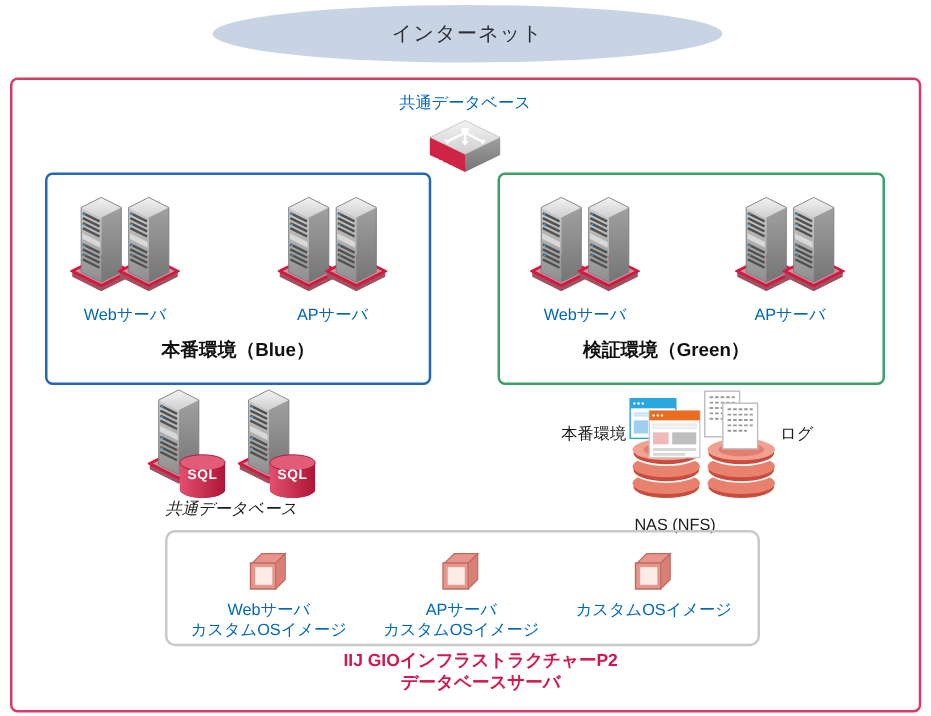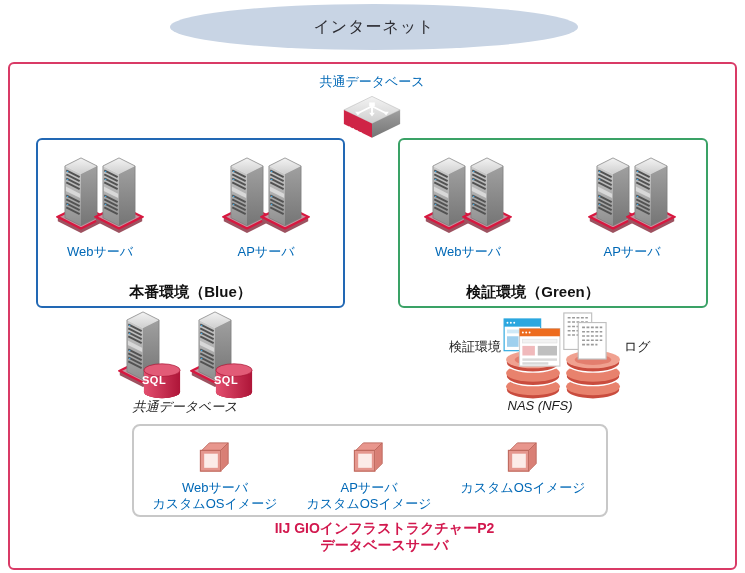--- a/index.html
+++ b/index.html
@@ -7,33 +7,33 @@
         font-family:"Liberation Sans",sans-serif;overflow:hidden;}
   .abs{position:absolute;}
   .cloud{background:#c8d4e4;border-radius:50%;display:flex;align-items:center;
          justify-content:center;font-size:16px;color:#2d2d33;letter-spacing:1px;}
   .outer-box{border:2px solid #d93a66;border-radius:6px;}
   .env-box{border:2px solid;border-radius:6px;background:transparent;}
   .env-blue{border-color:#2268b4;}
   .env-green{border-color:#3aa266;}
   .lbl-blue{color:#0068b6;font-size:13px;text-align:center;white-space:nowrap;}
   .lbl-dark{color:#1c1c1c;font-size:13px;text-align:center;white-space:nowrap;}
-  .env-title{font-size:15px;font-weight:bold;color:#111;text-align:center;white-space:nowrap;margin-top:12px;}
+  .env-title{font-size:15px;font-weight:bold;color:#111;text-align:center;white-space:nowrap;}
   .footer-text{color:#d2184e;font-weight:bold;font-size:14px;line-height:17px;
                text-align:center;white-space:nowrap;}
   .img-box{border:2px solid #c8c8c8;border-radius:8px;}
   .img-col{position:absolute;top:14px;width:170px;text-align:center;}
   .img-col svg{display:block;margin:0 auto 6px auto;}
   .img-label{color:#0068b6;font-size:13px;line-height:16px;text-align:center;white-space:nowrap;}
   .srv{position:absolute;width:50px;height:86px;}
   .s1{left:0;top:0;} .s2{left:38px;top:0;}
   .server-pair{width:88px;height:86px;}
   .db-unit{width:66px;height:96px;}
   .sql-badge{position:absolute;color:#fff;font-size:11px;font-weight:bold;
-             letter-spacing:0.5px;}
+             text-align:center;letter-spacing:0.5px;}
   .icon-layer{z-index:3;} .disk-layer{z-index:2;}
 </style>
 </head>
 <body>
 
 <svg width="0" height="0" style="position:absolute" aria-hidden="true">
   <defs>
     <linearGradient id="gradTop" x1="0" y1="0" x2="0" y2="1">
       <stop offset="0" stop-color="#f3f3f3"></stop>
         <stop offset="1" stop-color="#cfcfcf"></stop>
@@ -236,35 +236,35 @@
     <svg class="srv" style="left:0;top:0;">
         <use href="#sym-server"></use>
       </svg>
     <svg class="abs" style="left:24px;top:52px;" width="40" height="38">
         <use href="#sym-sqldb"></use>
       </svg>
     <span class="sql-badge" style="left:24px;top:64px;width:40px;">SQL</span>
   </div>
   <div class="abs lbl-dark" style="left:110px;top:398px;width:150px;font-style:italic;">共通データベース</div>
 
-  <div class="abs lbl-dark" style="left:435px;top:338px;width:66px;text-align:right;">検証環境</div>
+  <div class="abs lbl-dark" style="left:435px;top:338px;width:66px;text-align:right;">本番環境</div>
   <svg class="abs disk-layer" style="left:504px;top:350px;" width="58" height="52">
       <use href="#sym-disks"></use>
     </svg>
   <svg class="abs icon-layer" style="left:503px;top:318px;" width="58" height="50">
       <use href="#sym-browser"></use>
     </svg>
   <svg class="abs disk-layer" style="left:564px;top:350px;" width="58" height="52">
       <use href="#sym-disks"></use>
     </svg>
   <svg class="abs icon-layer" style="left:558px;top:312px;" width="52" height="48">
       <use href="#sym-docs"></use>
     </svg>
   <div class="abs lbl-dark" style="left:624px;top:338px;width:50px;text-align:left;">ログ</div>
-  <div class="abs lbl-dark" style="left:480px;top:398px;width:120px;font-style:italic;">NAS (NFS)</div>
+  <div class="abs lbl-dark" style="left:480px;top:412px;width:120px;">NAS (NFS)</div>
 
   <div class="abs img-box" style="left:132px;top:424px;width:472px;height:89px;">
     <div class="img-col" style="left:-4px;">
       <svg width="32" height="34">
           <use href="#sym-cube"></use>
         </svg>
       <div class="img-label">Webサーバ</div>
       <div class="img-label">カスタムOSイメージ</div>
     </div>
     <div class="img-col" style="left:150px;">

